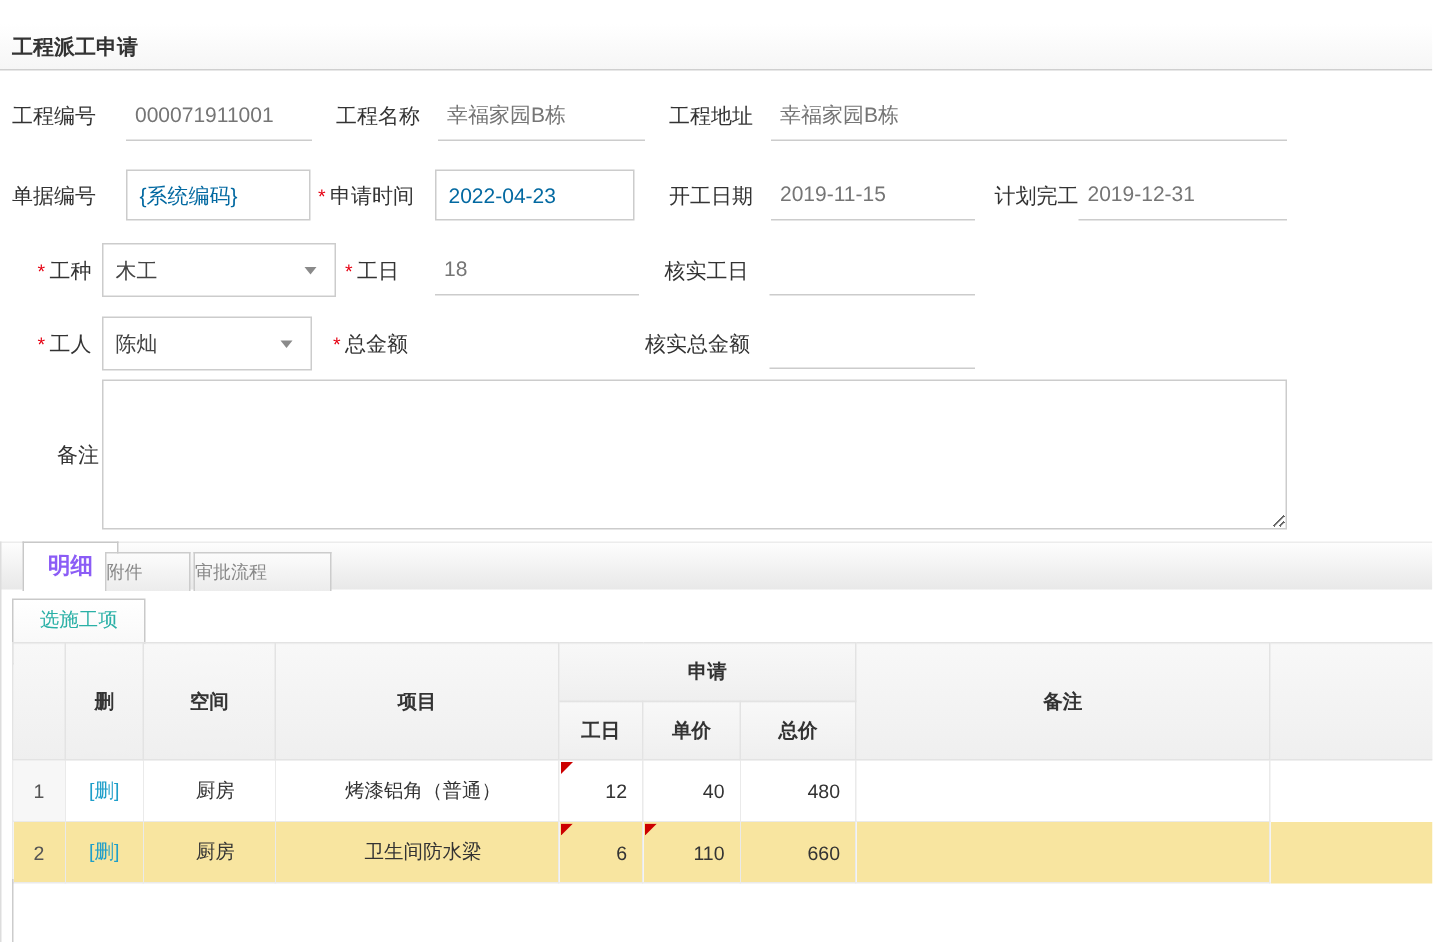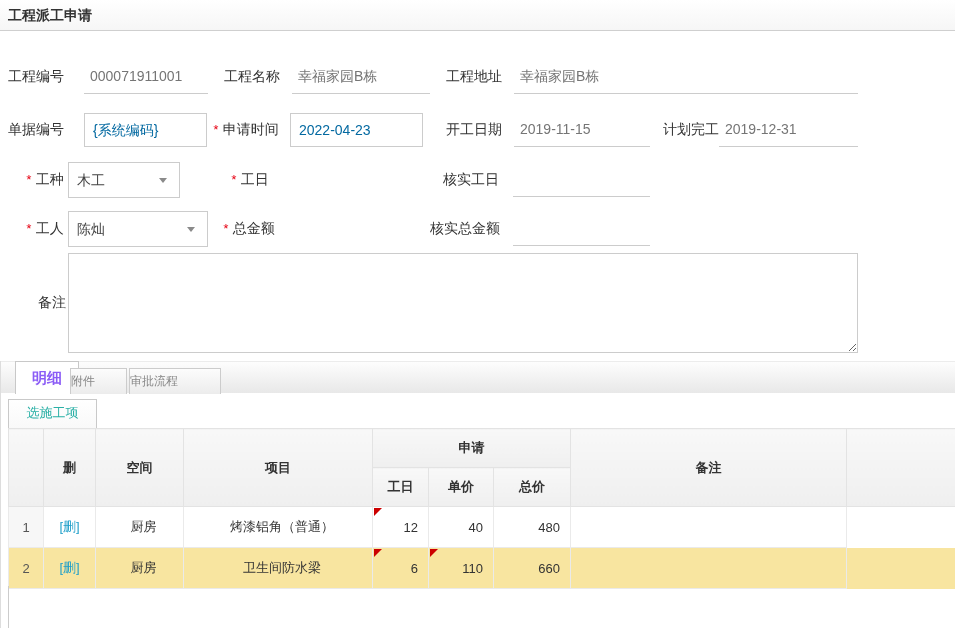--- a/index.html
+++ b/index.html
@@ -3,26 +3,26 @@
 <meta charset="utf-8">
 <style>
   html,body{margin:0;padding:0;}
   body{
     width:955px;height:628px;overflow:hidden;background:#fff;
     font-family:"Liberation Sans","DejaVu Sans",sans-serif;color:#333;
   }
   .stage{position:relative;width:955px;height:628px;background:#fff;overflow:hidden;}
 
   
-  .titlebar{position:absolute;left:0;top:0;width:955px;height:31px;
+  .titlebar{position:absolute;left:0;top:16px;width:955px;height:31px;
     background:linear-gradient(#ffffff,#f6f6f6);border-bottom:1px solid #cfcfcf;box-sizing:border-box;}
   .page-title{position:absolute;left:8px;top:7px;font-size:14px;font-weight:bold;color:#333;}
 
   
-  .lbl{position:absolute;font-size:14px;color:#333;white-space:nowrap;font-family:Liberation Mono, monospace;}
+  .lbl{position:absolute;font-size:14px;color:#333;white-space:nowrap;}
   .lh33{line-height:33px;} .lh36{line-height:36px;}
   .star{color:#e60012;margin-right:3px;font-size:13px;}
   .uval{position:absolute;border-bottom:1px solid #ccc;font-size:14px;color:#757575;
     padding-left:6px;box-sizing:border-box;height:33px;line-height:31px;white-space:nowrap;}
   .bval{position:absolute;border:1px solid #ccc;background:#fff;font-size:14px;color:#0369a1;
     padding-left:8px;box-sizing:border-box;height:34px;line-height:32px;white-space:nowrap;}
   .sel{position:absolute;border:1px solid #ccc;background:#fff;font-size:14px;color:#444;
     padding-left:8px;box-sizing:border-box;height:36px;line-height:34px;white-space:nowrap;}
   .caret{position:absolute;right:12px;top:50%;margin-top:-2px;width:0;height:0;
     border-left:4px solid transparent;border-right:4px solid transparent;border-top:5px solid #8a8a8a;}
@@ -92,23 +92,24 @@
   <span class="lbl" style="left:212px;top:113px;line-height:34px;"><span class="star">*</span><span>申请时间</span></span>
   <div class="bval" style="left:290px;top:113px;width:133px;">2022-04-23</div>
 
   <span class="lbl" style="left:446px;top:113px;line-height:34px;">开工日期</span>
   <span class="uval" style="left:514px;top:114px;width:136px;">2019-11-15</span>
 
   <span class="lbl" style="left:663px;top:113px;line-height:34px;">计划完工</span>
   <span class="uval" style="left:719px;top:114px;width:139px;">2019-12-31</span>
 
   <span class="lbl lh36" style="left:25px;top:162px;"><span class="star">*</span><span>工种</span></span>
-  <div class="sel" style="left:68px;top:162px;width:112px;"><span>木工</span><span class="caret"></span></div>
+  <div class="sel" style="left:68px;top:162px;width:156px;"><span>木工</span><span class="caret"></span></div>
 
   <span class="lbl lh36" style="left:230px;top:162px;"><span class="star">*</span><span>工日</span></span>
+  <span class="uval" style="left:290px;top:164px;width:136px;">18</span>
 
   <span class="lbl lh36" style="left:443px;top:162px;">核实工日</span>
   <span class="uval" style="left:513px;top:164px;width:137px;"></span>
 
   <span class="lbl lh36" style="left:25px;top:211px;"><span class="star">*</span><span>工人</span></span>
   <div class="sel" style="left:68px;top:211px;width:140px;"><span>陈灿</span><span class="caret"></span></div>
 
   <span class="lbl lh36" style="left:222px;top:211px;"><span class="star">*</span><span>总金额</span></span>
 
   <span class="lbl lh36" style="left:430px;top:211px;">核实总金额</span>

